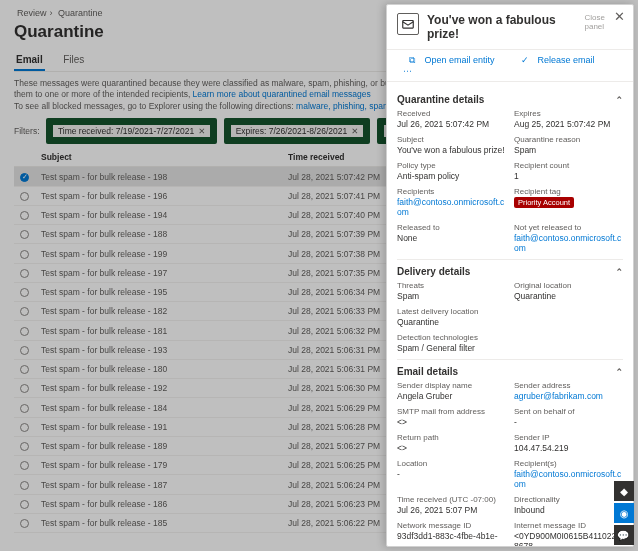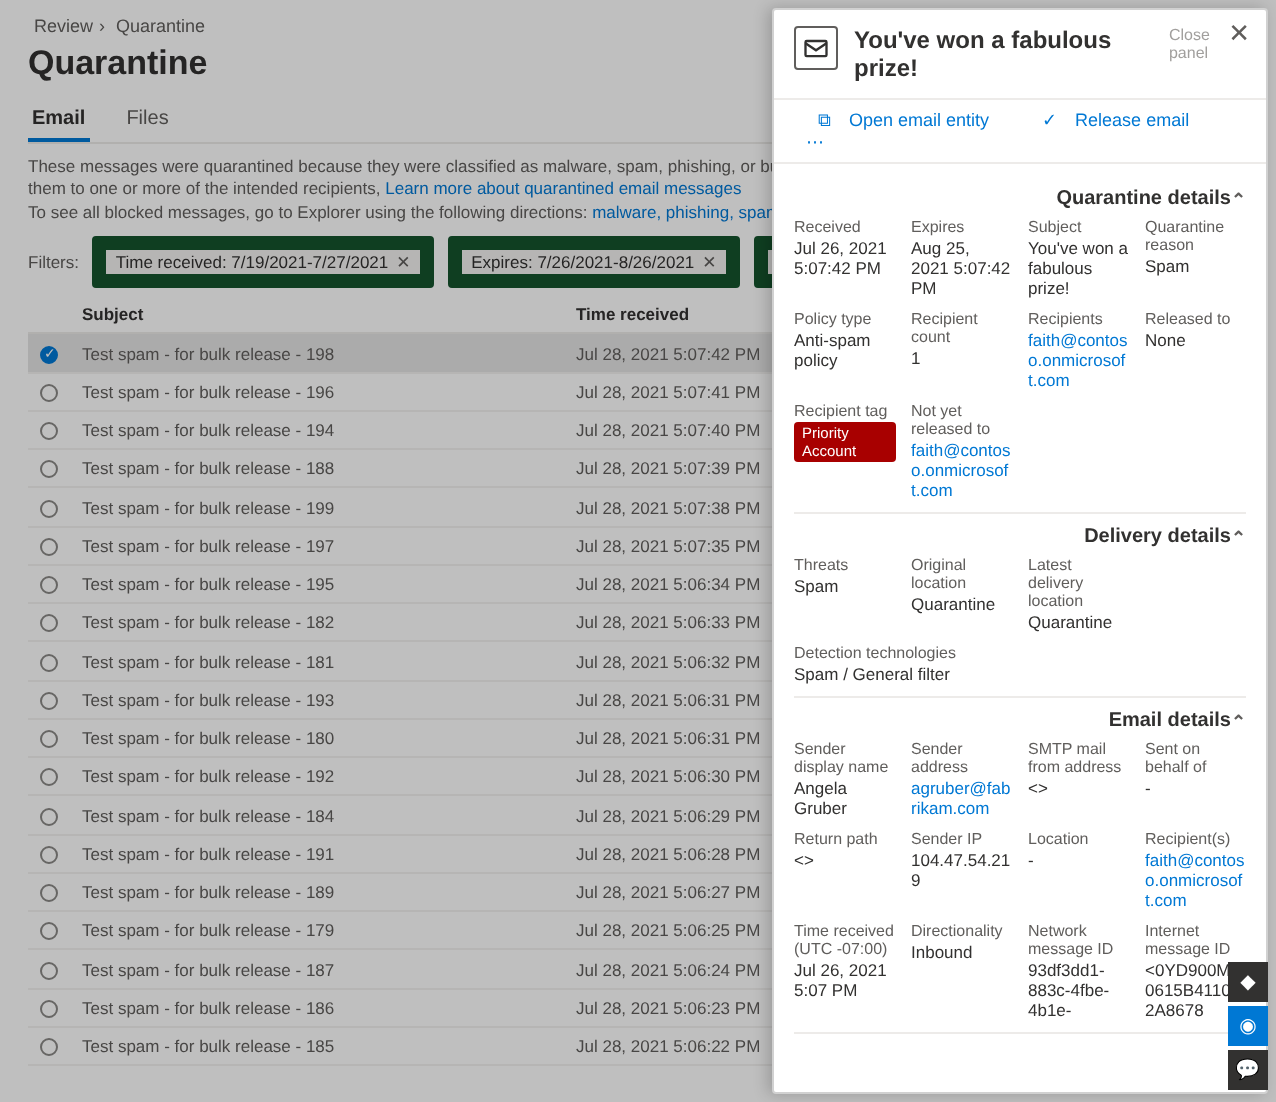--- a/index.html
+++ b/index.html
@@ -37,23 +37,23 @@
 .ptit{font-size:12px;font-weight:600;flex:1}
 .cls{font-size:8px;color:#a19f9d;cursor:pointer}
 .closex{position:absolute;top:4px;right:8px;font-size:13px;color:#605e5c;cursor:pointer}
 .pact{padding:5px 10px;border-bottom:1px solid #edebe9;font-size:9px;text-align:left}
 .pact span{margin:0 6px;color:#0078d4;cursor:pointer}
 .pact .i{margin-right:3px}
 .pbody{flex:1;overflow-y:auto;padding:6px 10px 10px}
 .pbody::-webkit-scrollbar{width:6px}
 .pbody::-webkit-scrollbar-thumb{background:#c8c6c4}
 .sect{border-bottom:1px solid #edebe9;padding:6px 0}
-.shead{font-size:10px;font-weight:600;display:flex;justify-content:flex-end;align-items:center;cursor:pointer;margin-bottom:4px}
+.shead{font-size:10px;font-weight:600;display:flex;justify-content:space-between;align-items:center;cursor:pointer;margin-bottom:4px}
 .chev{font-size:9px;color:#605e5c}
-.grid{display:grid;grid-template-columns:1fr 1fr 1fr 1fr;gap:6px 8px}
+.grid{display:grid;grid-template-columns:1fr 1fr;gap:6px 8px}
 .fld .k{font-size:8px;color:#605e5c;margin-bottom:1px}
 .fld .v{font-size:8.5px;color:#323130;word-break:break-word}
 .fld .v.lnk{color:#0078d4}
 .badge{display:inline-block;background:#a80000;color:#fff;font-size:7.5px;padding:1px 4px;border-radius:2px}
 .grid.full{grid-template-columns:1fr}
 
 .sidebtn{position:absolute;right:4px;width:20px;height:20px;background:#000;color:#fff;display:flex;align-items:center;justify-content:center;font-size:10px;z-index:20;cursor:pointer}
 .sidebtn.b1{bottom:50px;background:#323130}
 .sidebtn.b2{bottom:28px;background:#0078d4}
 .sidebtn.b3{bottom:6px;background:#323130}
@@ -259,26 +259,26 @@
           </div>
         <div class="fld">
             <div class="k">Recipient count</div>
             <div class="v">1</div>
           </div>
         <div class="fld">
             <div class="k">Recipients</div>
             <div class="v lnk">faith@contoso.onmicrosoft.com</div>
           </div>
         <div class="fld">
+            <div class="k">Recipient tag</div>
+            <div class="v"><span class="badge">Priority Account</span></div>
+          </div>
+        <div class="fld">
             <div class="k">Released to</div>
             <div class="v">None</div>
-          </div>
-        <div class="fld">
-            <div class="k">Recipient tag</div>
-            <div class="v"><span class="badge">Priority Account</span></div>
           </div>
         <div class="fld">
             <div class="k">Not yet released to</div>
             <div class="v lnk">faith@contoso.onmicrosoft.com</div>
           </div>
       </div>
     </div>
     <div class="sect">
       <div class="shead">
           <span>Delivery details</span>

